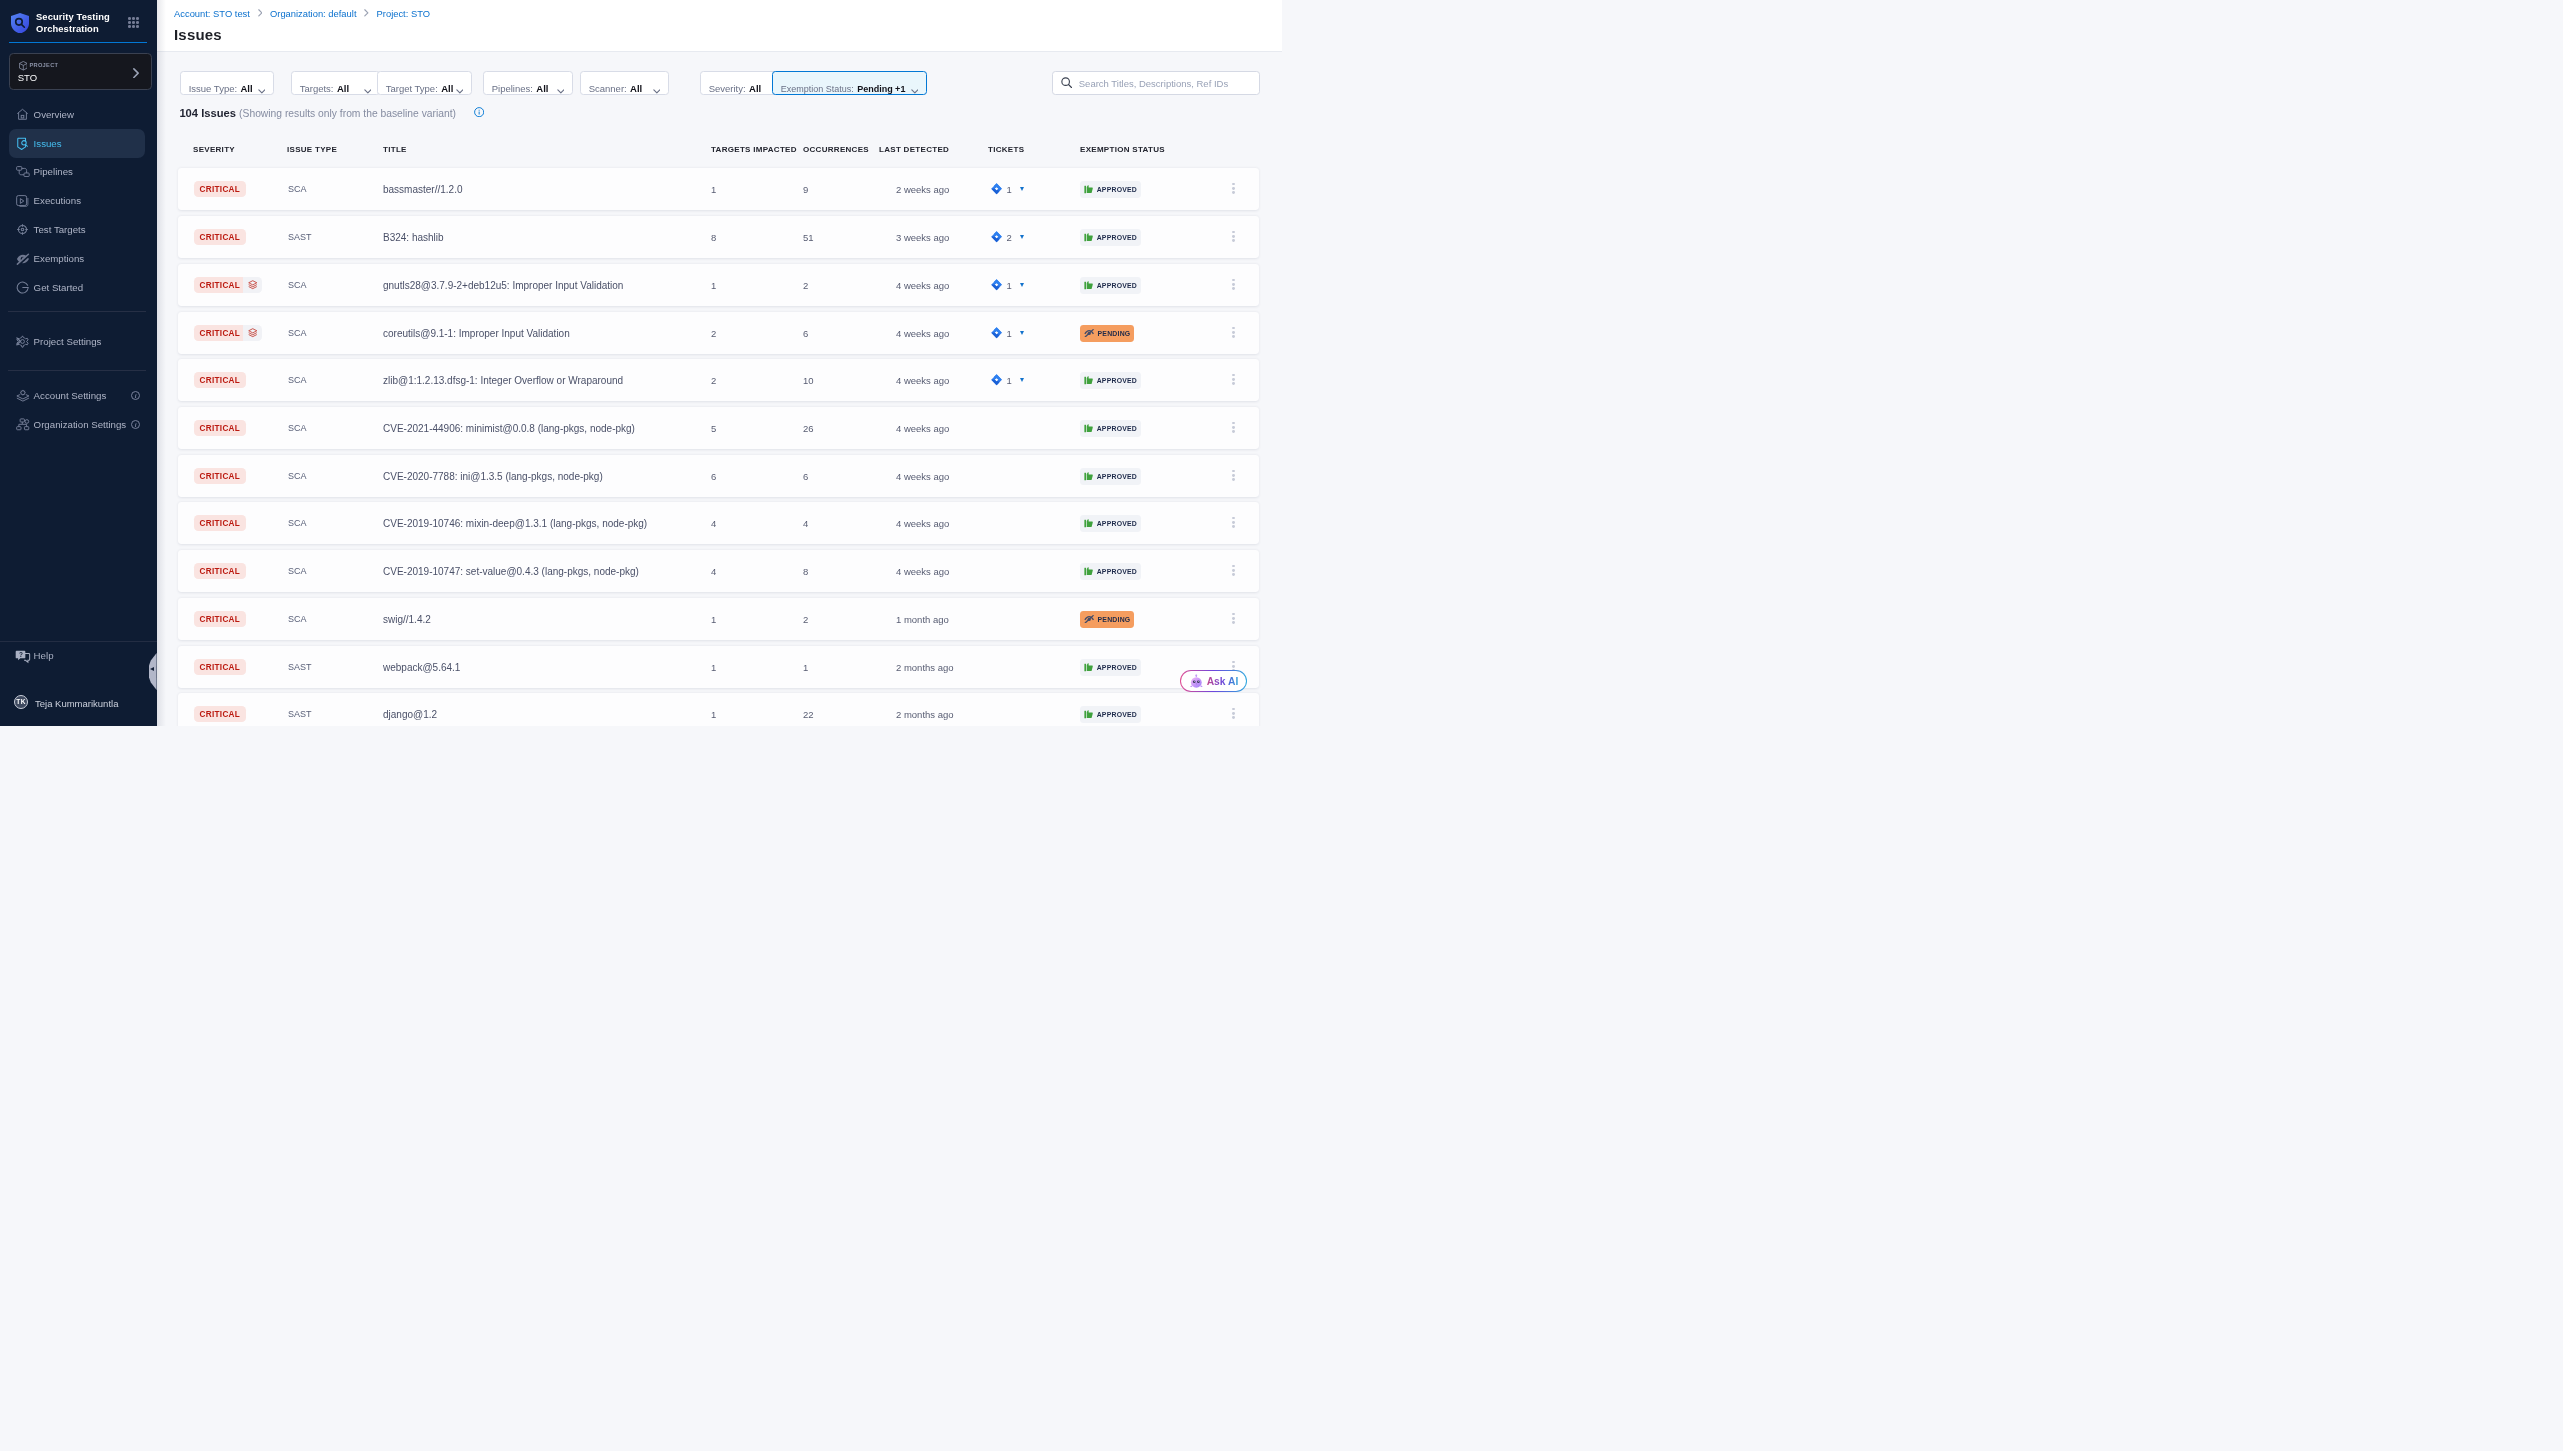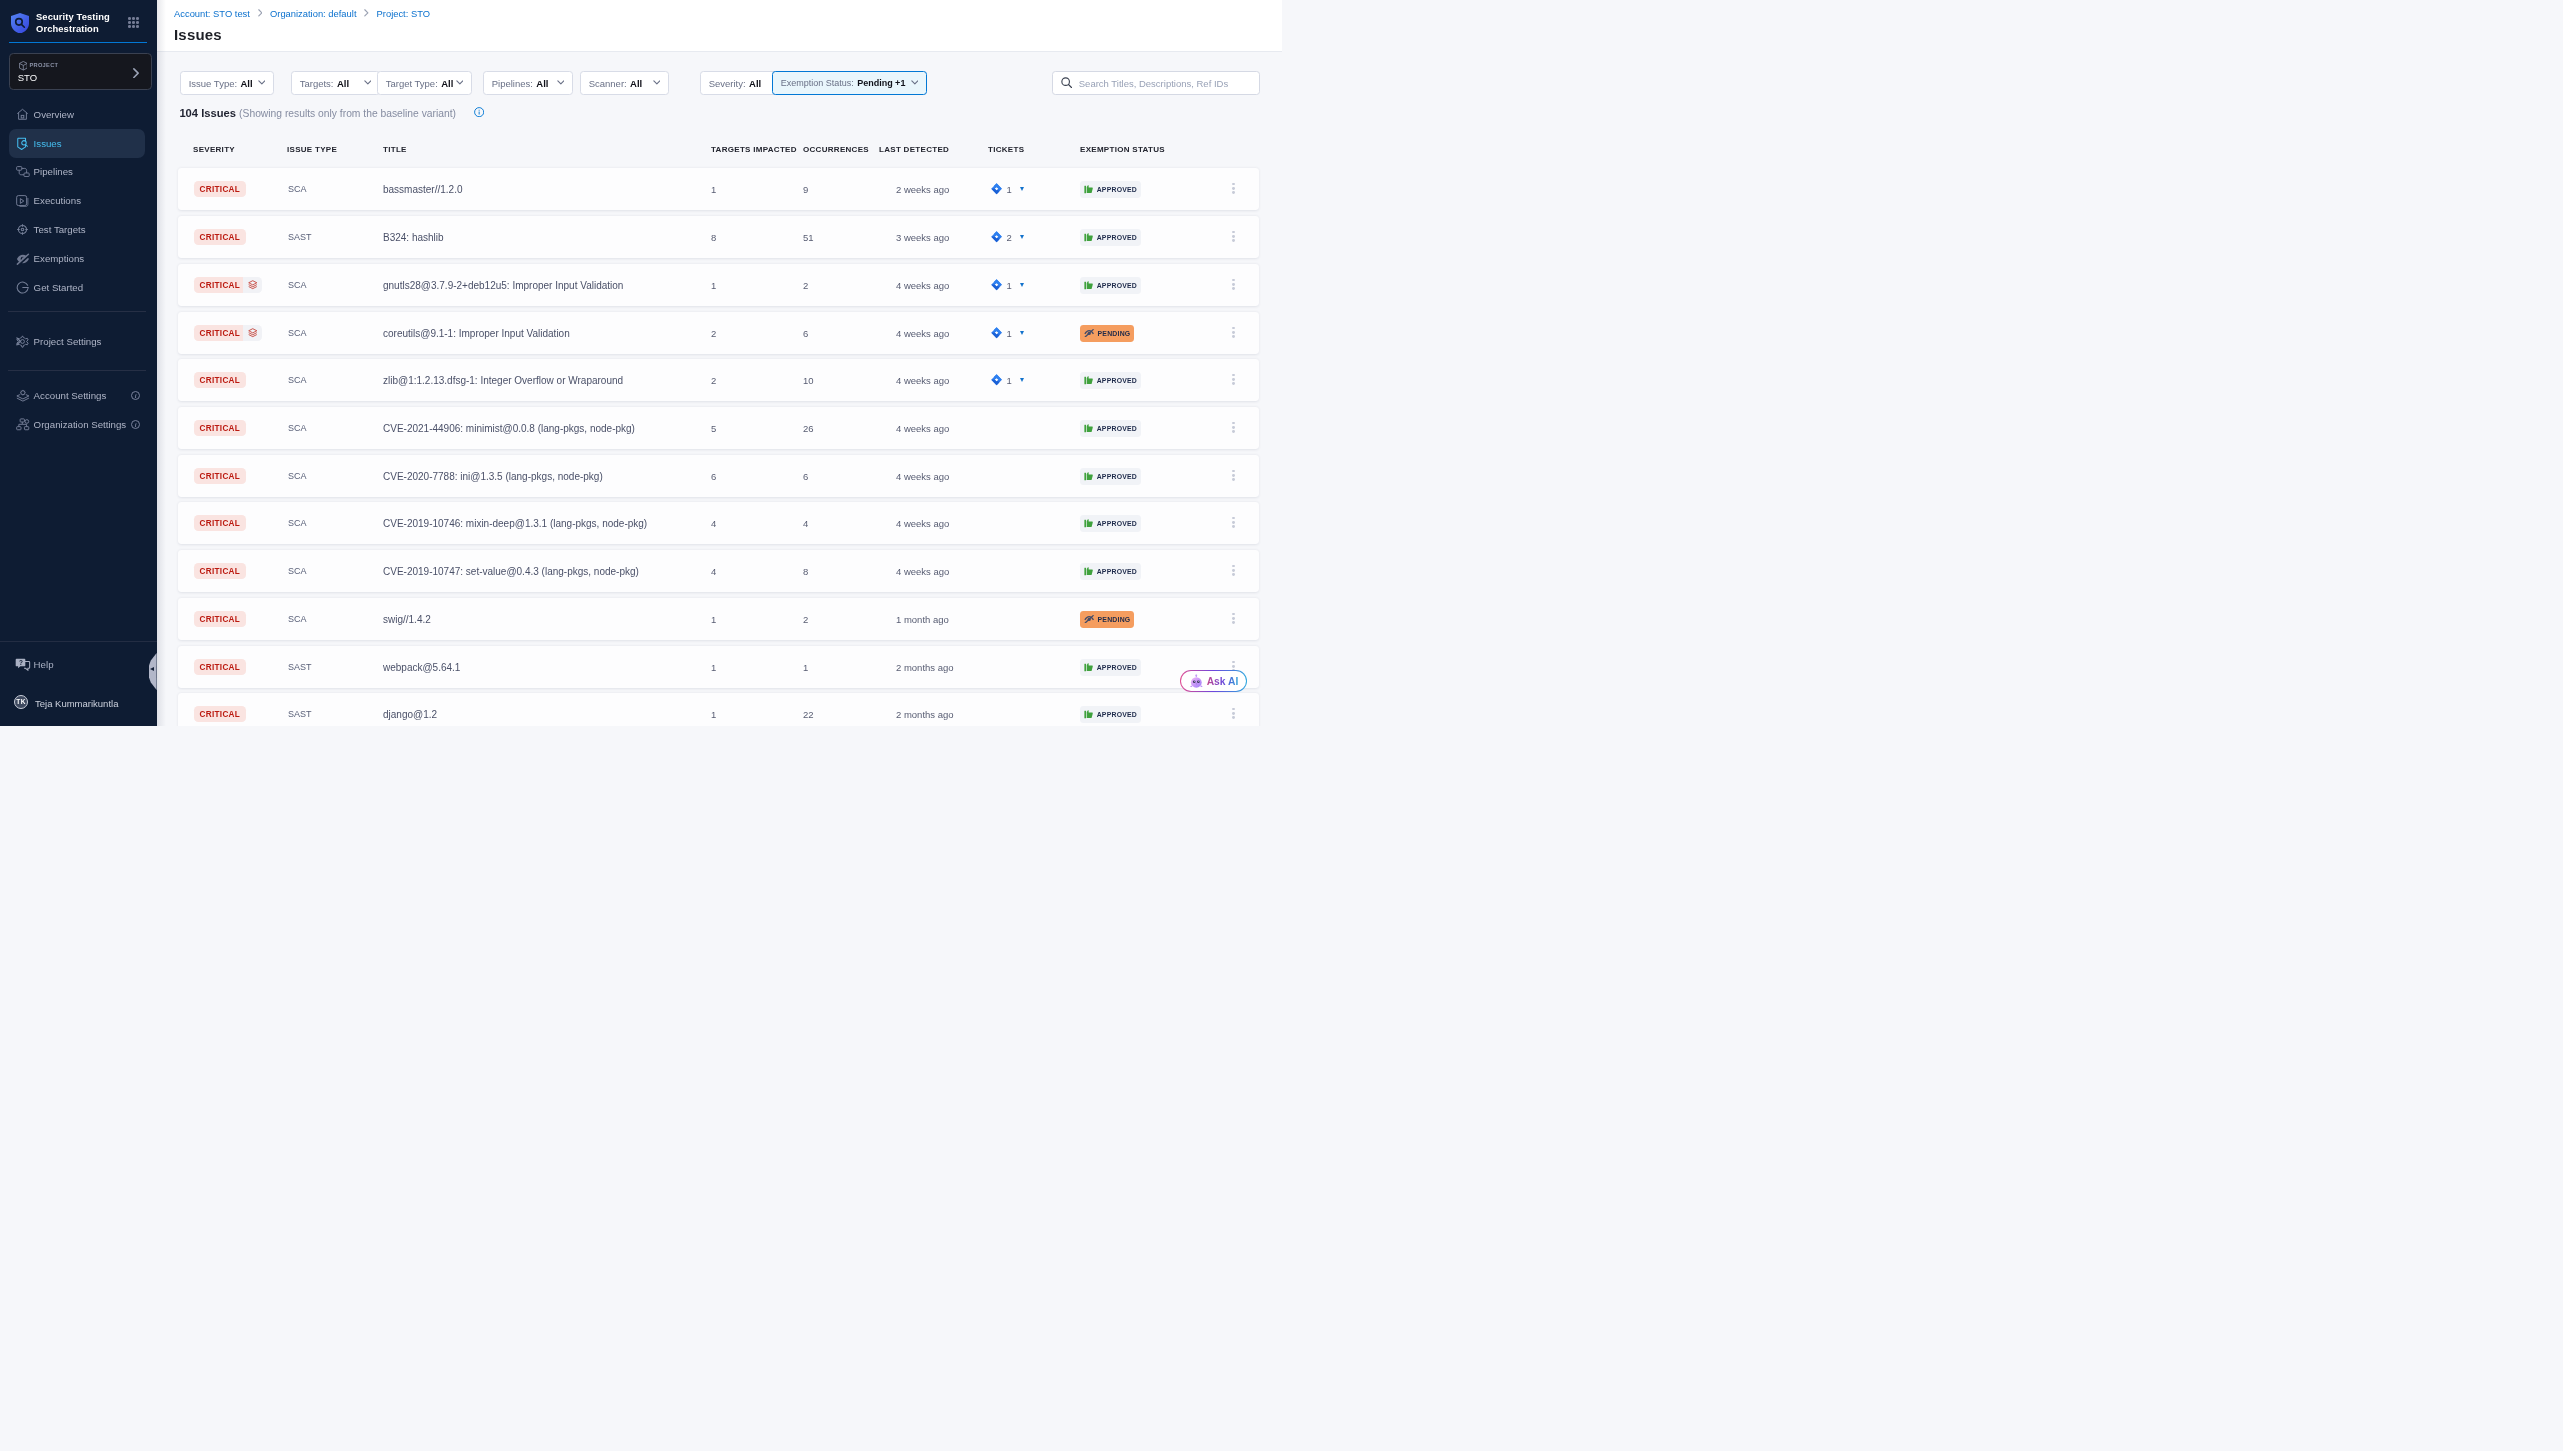--- a/index.html
+++ b/index.html
@@ -22,38 +22,38 @@
 
 .nav { position:absolute; left:0; top:0; width:157px; }
 .nav-item { position:absolute; left:8.6px; width:143px; height:29px; display:flex; align-items:center; color:#AEB4C6; font-size:9.7px; }
 .nav-item svg { position:absolute; left:7.3px; }
 .nv-label { margin-left:25px; white-space:nowrap; }
 .nav-item.active { background:#203049; border-radius:6.9px; color:#45BDEF; width:136px; }
 .sb-div { position:absolute; left:8.2px; width:138px; height:0.9px; background:#262F45; }
 .nav-chev-r { position:absolute; right:15.5px; }
 .nav-info { position:absolute; right:11.5px; width:9px; height:9px; border:0.9px solid #79819B; border-radius:50%; color:#79819B; font-size:6.5px; display:flex; align-items:center; justify-content:center; font-family:"Liberation Serif",serif; font-style:italic; font-weight:bold; }
 
-.help-item { position:absolute; left:8.6px; top:650px; width:143px; height:29px; display:flex; align-items:center; color:#A9B0C3; font-size:9.7px; }
+.help-item { position:absolute; left:8.6px; top:650px; width:143px; height:29px; display:flex; color:#A9B0C3; font-size:9.7px; }
 .user-row { position:absolute; left:0; top:689px; width:157px; height:31px; }
 .avatar { position:absolute; left:14px; top:5.6px; width:14px; height:14px; background:#3F4A60; border:1.3px solid #C9CEDA; border-radius:50%; display:flex; align-items:center; justify-content:center; color:#fff; font-size:6.5px; font-weight:bold; letter-spacing:0.3px; }
 .uname { position:absolute; left:35px; top:9px; font-size:9.5px; color:#CBD0DC; }
 
 .collapse-handle { position:absolute; left:149px; top:653px; width:7.6px; height:37px; background:#B2B7C9; clip-path:polygon(100% 0%, 24% 20%, 0% 34%, 0% 66%, 24% 80%, 100% 100%); z-index:6; }
 .collapse-handle:after { content:""; position:absolute; left:1.2px; top:14px; border-top:2.8px solid transparent; border-bottom:2.8px solid transparent; border-right:4.6px solid #16223A; }
 
 
 .main { position:absolute; left:157px; top:0; right:0; bottom:0; background:#F6F7FA; }
 .topbar { position:absolute; left:0; top:0; right:0; height:52px; background:#FFFFFF; border-bottom:0.9px solid #E7EAF0; }
 .crumbs { position:absolute; left:17px; top:7.7px; display:flex; align-items:center; font-size:9.4px; color:#0B71CE; white-space:nowrap; }
 .crumbs .sep { margin:0 7.7px; }
 .h1 { position:absolute; left:17px; top:26px; font-size:15px; font-weight:bold; color:#1E2027; letter-spacing:0.2px; }
 .mshadow { position:absolute; left:0; top:0; bottom:0; width:8.6px; background:linear-gradient(90deg, rgba(25,35,65,0.10), rgba(25,35,65,0)); z-index:2; pointer-events:none; }
 
 
-.fbtn { position:absolute; top:71px; height:24px; background:#fff; border:0.9px solid #D8DCE7; border-radius:3.4px; display:flex; align-items:center; padding:0 7.7px; font-size:9.5px; color:#697086; white-space:nowrap; }
+.fbtn { position:absolute; top:71px; height:24px; background:#fff; border:0.9px solid #D8DCE7; border-radius:3.4px; display:flex; align-items:flex-end; padding:0 7.7px; font-size:9.5px; color:#697086; white-space:nowrap; }
 .fbtn b { color:#101119; margin-left:3.4px; font-weight:bold; }
 .fbtn .chev { margin-left:auto; }
 .fbtn.sel { background:#E9F6FC; border:1.3px solid #0278D5; color:#697086; font-size:9px; }
 .search { position:absolute; left:895px; top:71px; width:208px; height:24px; background:#fff; border:0.9px solid #D5D9E4; border-radius:3.4px; display:flex; align-items:center; padding:0 7.7px; color:#98A1B6; font-size:9.5px; white-space:nowrap; overflow:hidden; }
 .search svg { margin-right:6.9px; flex:none; }
 
 .countline { position:absolute; left:22.4px; top:107px; font-size:11.2px; font-weight:bold; color:#1F2230; white-space:nowrap; }
 .countline span { font-weight:normal; color:#858CA1; font-size:10.3px; }
 .info-blue { position:absolute; left:317px; top:107px; }
 

